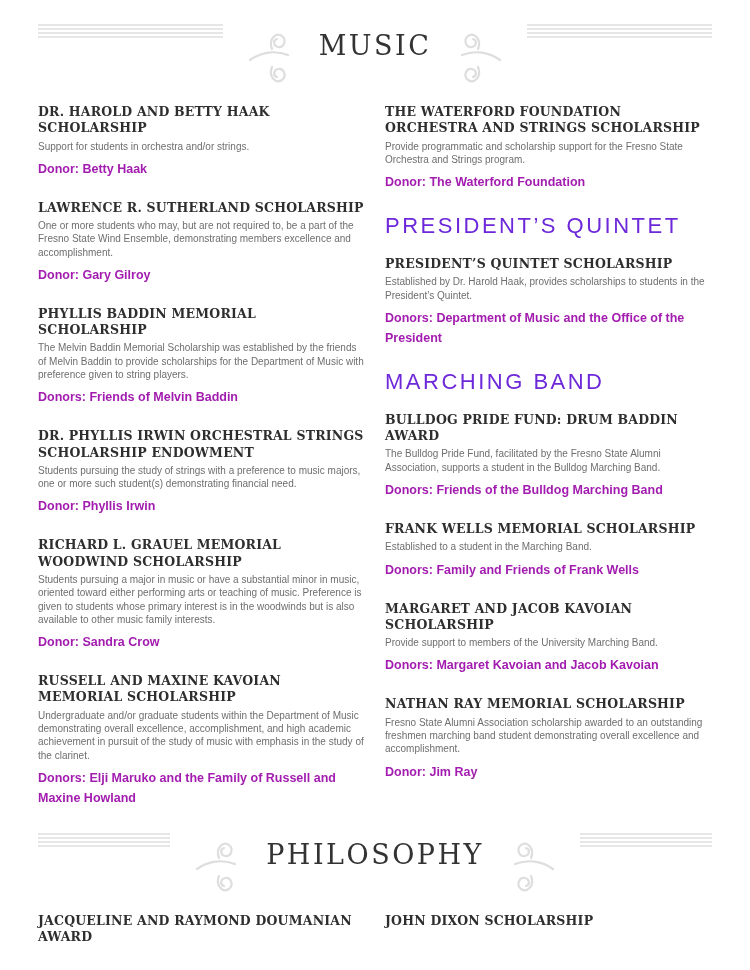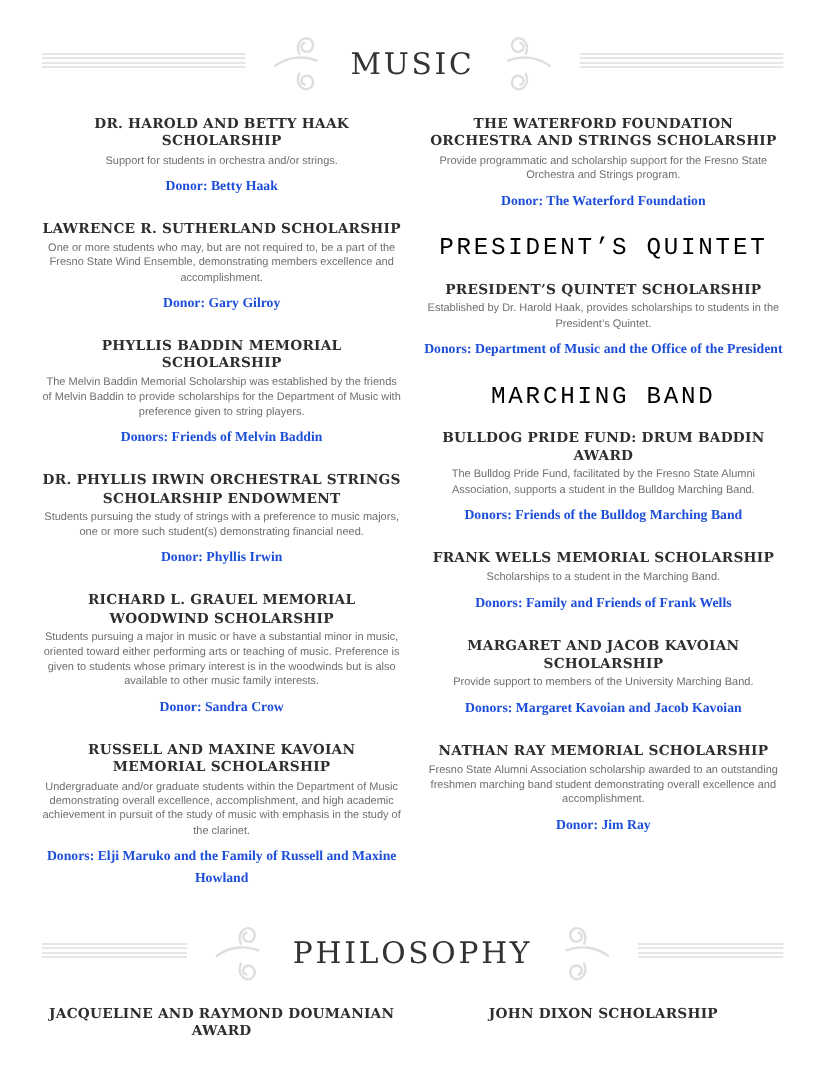--- a/index.html
+++ b/index.html
@@ -1,51 +1,51 @@
 <!DOCTYPE html>
 <html><head>
 <meta charset="utf-8">
 <style>
   * { margin: 0; padding: 0; box-sizing: border-box; }
   html, body { width: 750px; height: 970px; background: #ffffff; overflow: hidden; }
   body { font-family: "Liberation Sans", sans-serif; }
   .page { width: 750px; height: 970px; padding: 30px 38px 0 38px; }
 
   
-  .section-header { display: flex; align-items: center; margin: 0 0 18px 0; gap: 24px; }
+  .section-header { display: flex; align-items: flex-start; margin: 0 0 18px 0; gap: 24px; }
   .section-header .rule {
     flex: 1; height: 14px; margin-top: -6px;
     background: repeating-linear-gradient(to bottom, #e6e6e6 0 2px, transparent 2px 4px);
   }
   .section-title {
     font-family: "DejaVu Serif", serif; font-weight: normal;
     font-size: 27px; letter-spacing: 2.5px; color: #333333;
     padding: 0 4px; white-space: nowrap;
   }
   .flourish { flex: 0 0 auto; margin: 0 2px; }
   .flourish.right { transform: scaleX(-1); }
 
   
   .columns { display: grid; grid-template-columns: 1fr 1fr; column-gap: 20px; }
 
-  .entry { text-align: center; margin-bottom: 21px; }
+  .entry { text-align: left; margin-bottom: 21px; }
   .entry h3 {
     font-family: "DejaVu Serif", serif; font-size: 12.5px; font-weight: bold;
     color: #2e2e2e; line-height: 1.3; letter-spacing: 0.2px; margin-bottom: 3px;
   }
   .entry .desc { font-size: 10px; color: #6e6e6e; line-height: 1.33; }
   .entry .donor {
-    font-family: Liberation Serif, serif; font-size: 12.5px; font-weight: bold;
-    color: #1d4ed8; margin-top: 6px; line-height: 1.6;
+    font-family: Liberation Sans, sans-serif; font-size: 12.5px; font-weight: bold;
+    color: #a21caf; margin-top: 6px; line-height: 1.6;
   }
 
   
   .sub-header {
-    font-family: Liberation Mono, monospace; font-weight: normal; text-align: center;
-    font-size: 22px; letter-spacing: 2.5px; color: #000000;
+    font-family: Liberation Sans, sans-serif; font-weight: normal; text-align: left;
+    font-size: 22px; letter-spacing: 2.5px; color: #6d28d9;
     margin: 10px 0 17px 0;
   }
 
   .philosophy-block { margin-top: 10px; }
 </style>
 </head>
 <body>
 
 <div class="page">
 
@@ -119,21 +119,21 @@
       </article>
 
       <h2 class="sub-header">MARCHING BAND</h2>
       <article class="entry">
         <h3>BULLDOG PRIDE FUND: DRUM BADDIN AWARD</h3>
         <p class="desc">The Bulldog Pride Fund, facilitated by the Fresno State Alumni Association, supports a student in the Bulldog Marching Band.</p>
         <p class="donor">Donors: Friends of the Bulldog Marching Band</p>
       </article>
       <article class="entry">
         <h3>FRANK WELLS MEMORIAL SCHOLARSHIP</h3>
-        <p class="desc">Scholarships to a student in the Marching Band.</p>
+        <p class="desc">Established to a student in the Marching Band.</p>
         <p class="donor">Donors: Family and Friends of Frank Wells</p>
       </article>
       <article class="entry">
         <h3>MARGARET AND JACOB KAVOIAN SCHOLARSHIP</h3>
         <p class="desc">Provide support to members of the University Marching Band.</p>
         <p class="donor">Donors: Margaret Kavoian and Jacob Kavoian</p>
       </article>
       <article class="entry">
         <h3>NATHAN RAY MEMORIAL SCHOLARSHIP</h3>
         <p class="desc">Fresno State Alumni Association scholarship awarded to an outstanding freshmen marching band student demonstrating overall excellence and accomplishment.</p>

